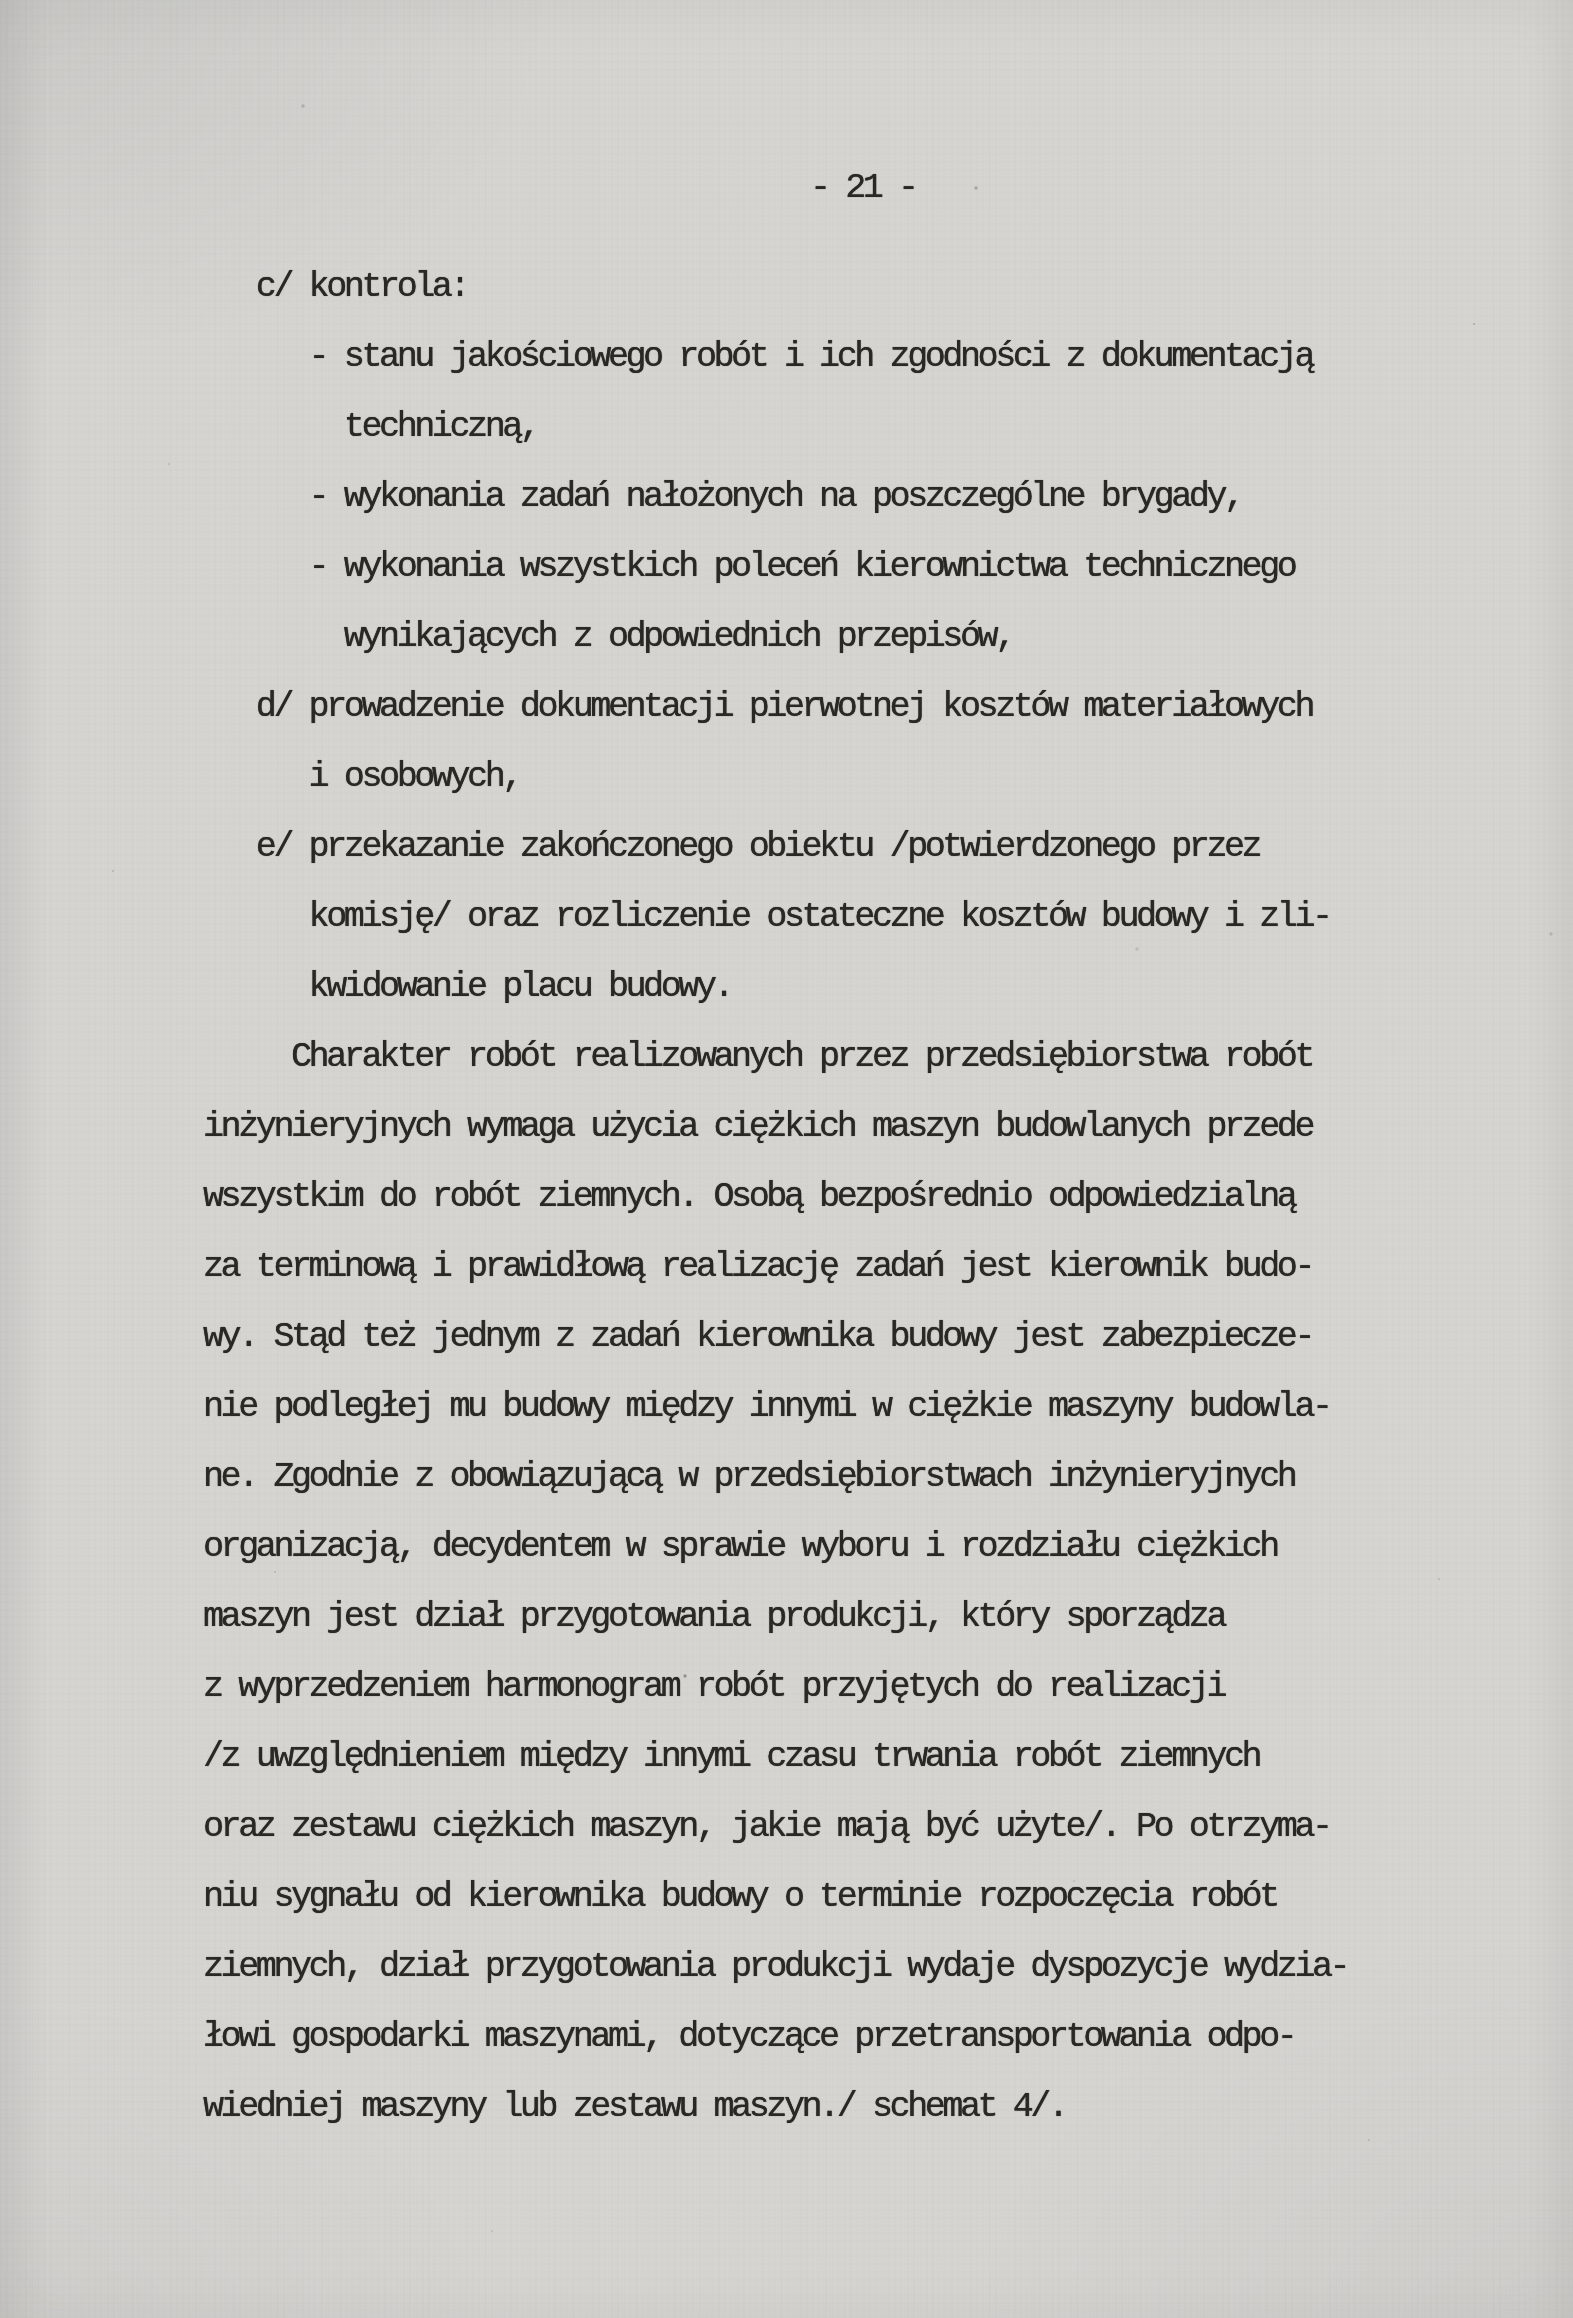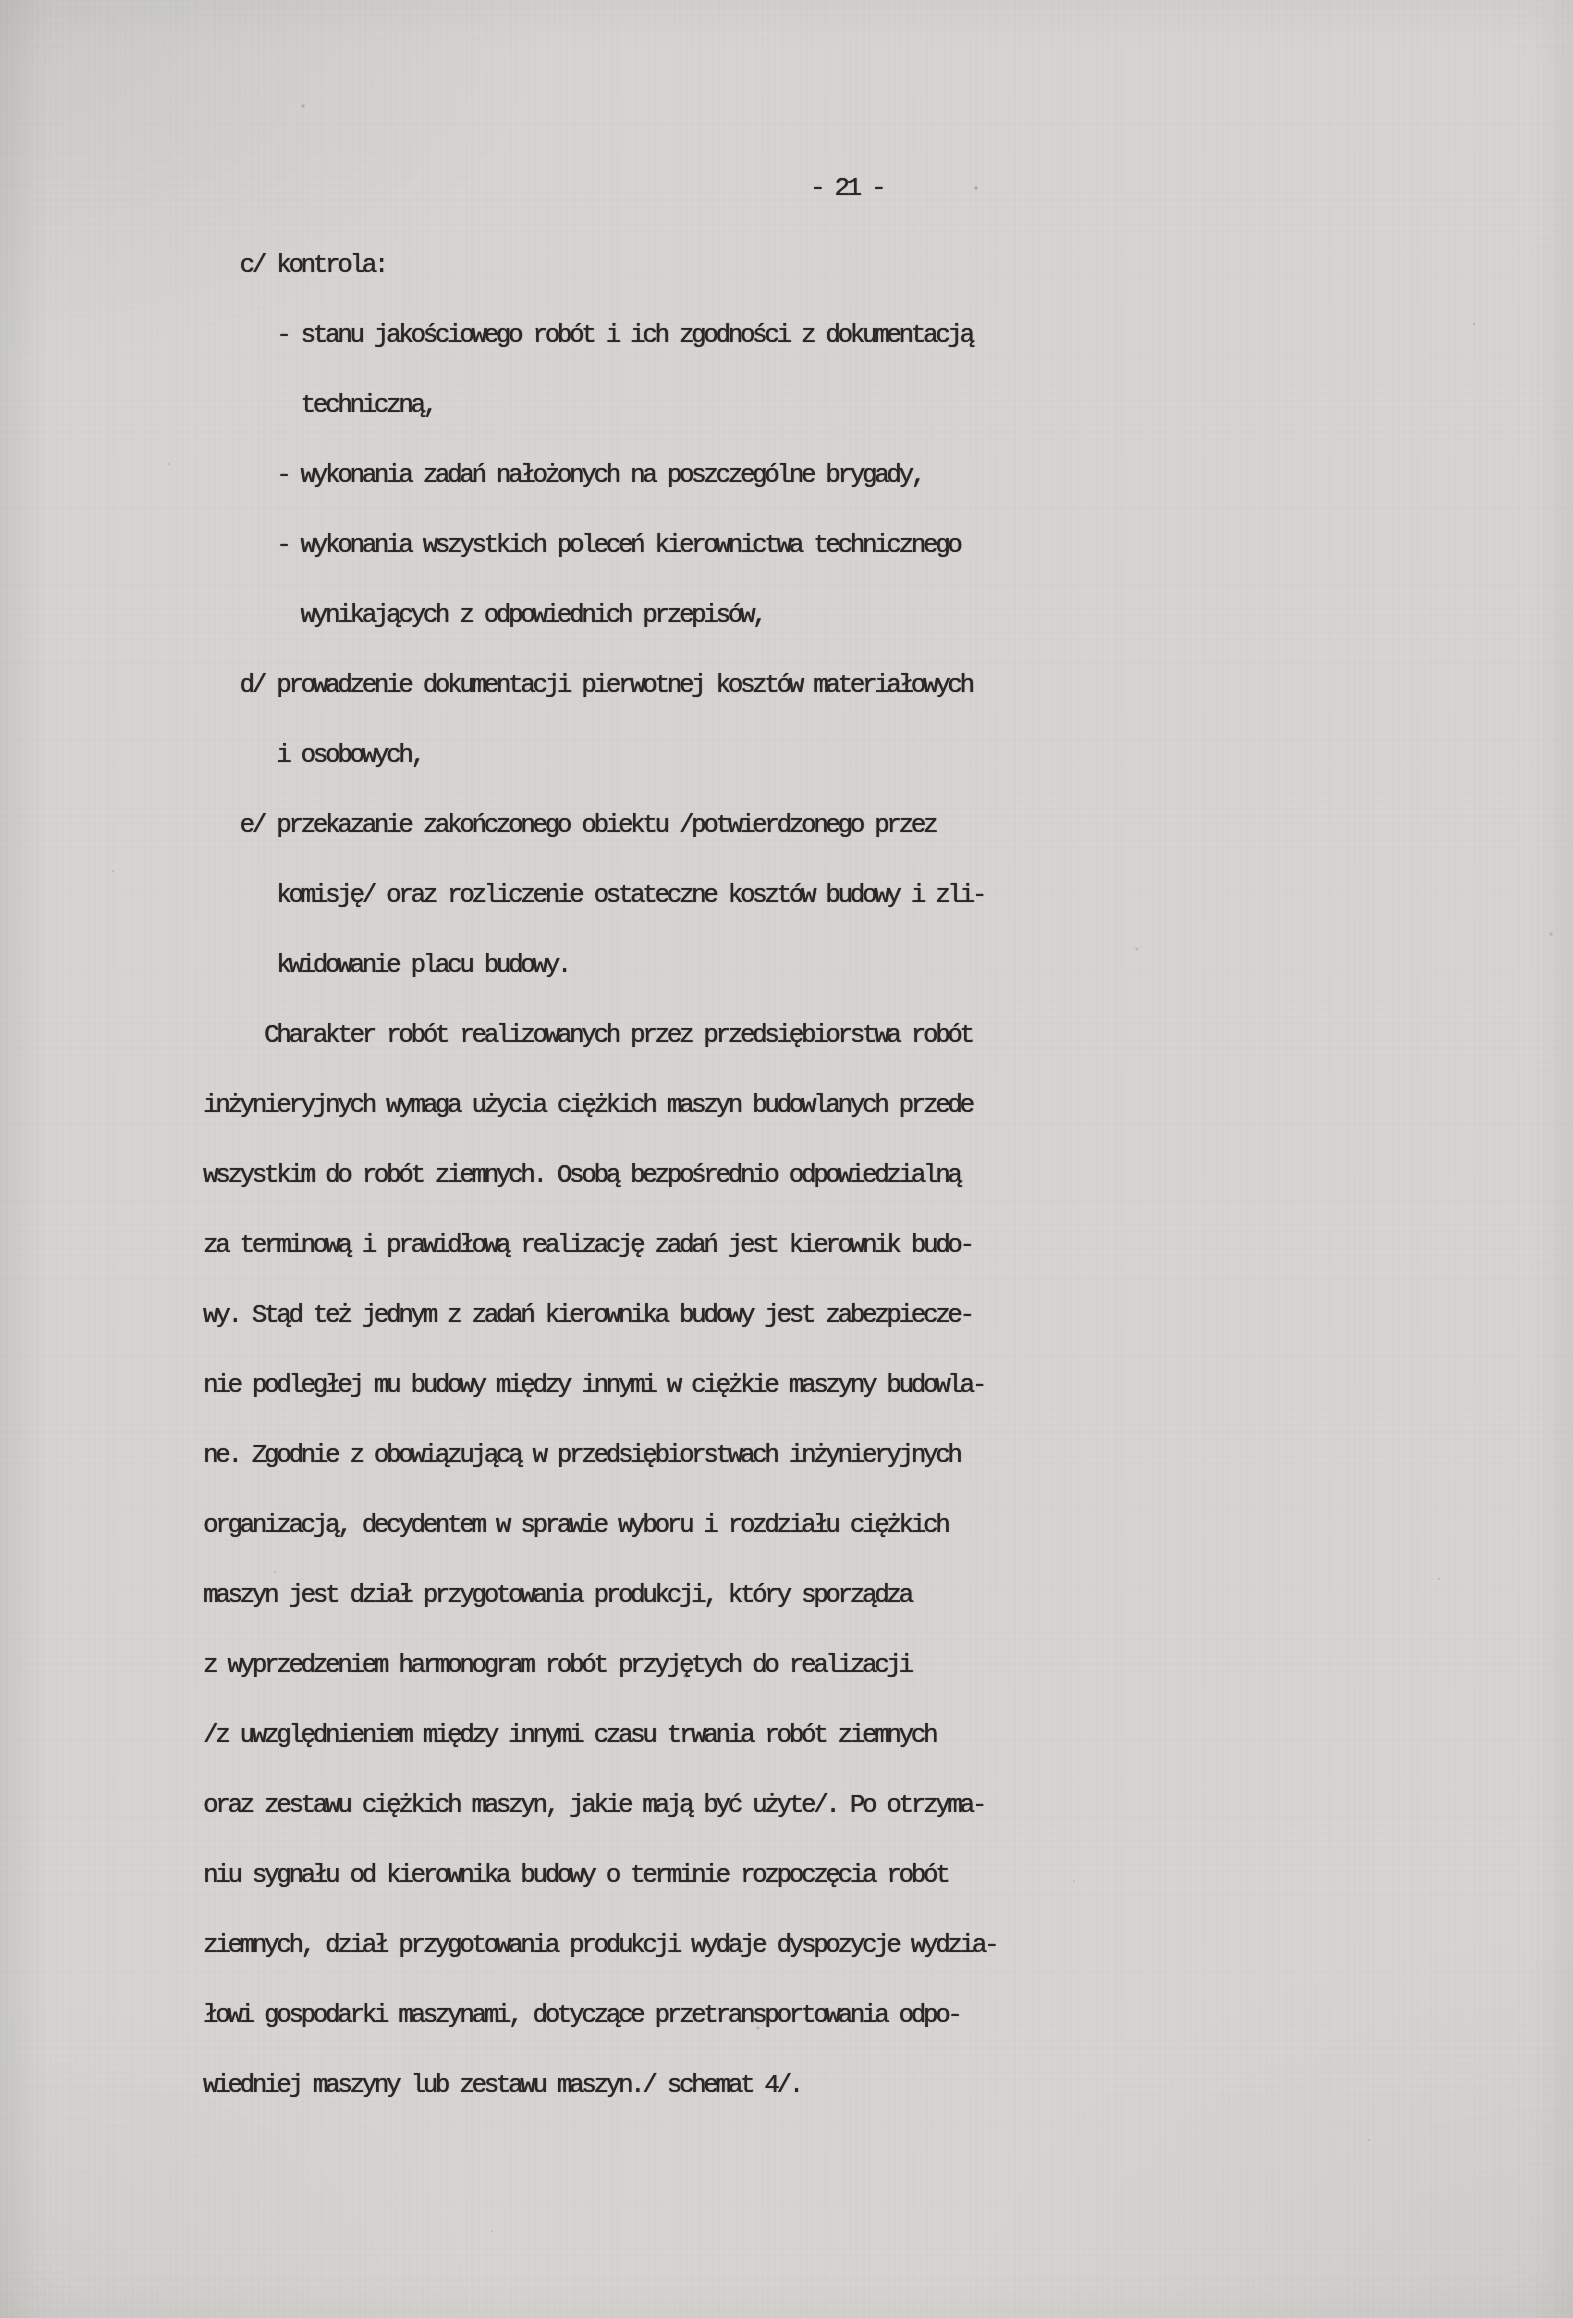--- a/index.html
+++ b/index.html
@@ -52,36 +52,36 @@
       274px 1571px 0 0 rgba(60,58,55,0.20),
       757px 2027px 0 0.7px rgba(60,58,55,0.22),
       1368px 2139px 0 0 rgba(60,58,55,0.18),
       491px 2230px 0 0 rgba(60,58,55,0.15),
       1438px 1578px 0 0 rgba(60,58,55,0.18),
       168px 463px 0 0 rgba(60,58,55,0.20),
       1073px 1880px 0 0 rgba(60,58,55,0.17);
     pointer-events: none;
   }
   .ink {
-    font-size: 26px;
+    font-size: 35px;
     letter-spacing: -3.4px;
     white-space: pre;
     text-shadow:
       0 0 0.9px rgba(30,28,24,0.85),
       0.4px 0.4px 0 rgba(30,28,24,0.35);
   }
   .page-number {
     position: absolute;
     top: 153px;
     left: 810px;
     line-height: 70px;
   }
   .text-block {
     position: absolute;
-    top: 230px;
+    top: 252px;
     left: 203px;
     line-height: 70px;
   }
   .line {
     height: 70px;
   }
 </style>
 </head>
 <body>
 

